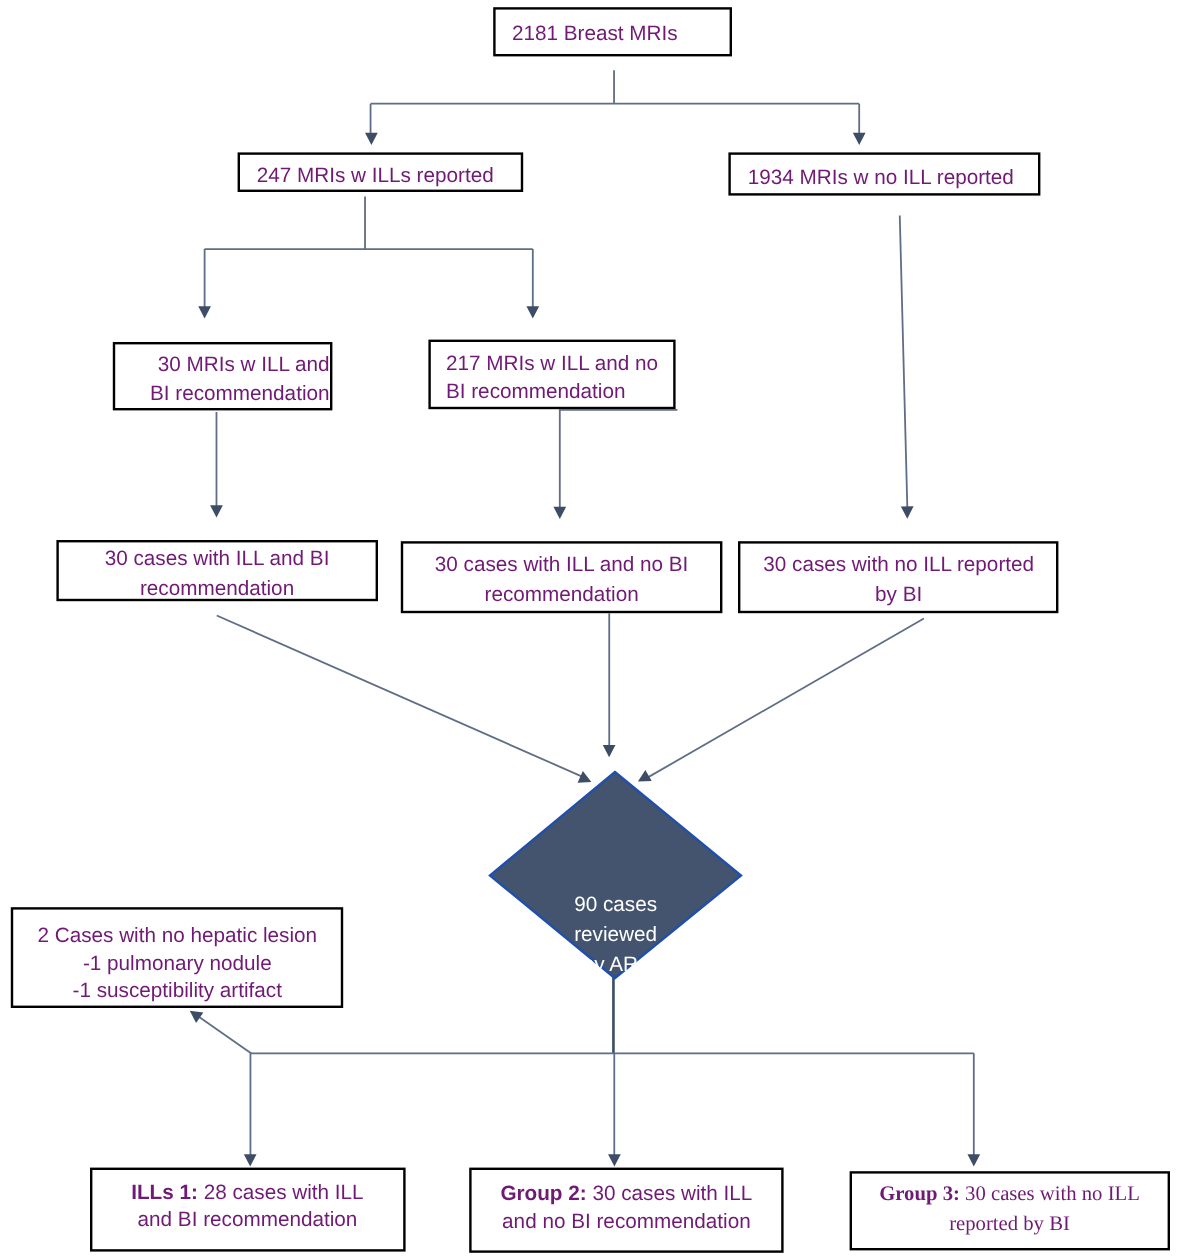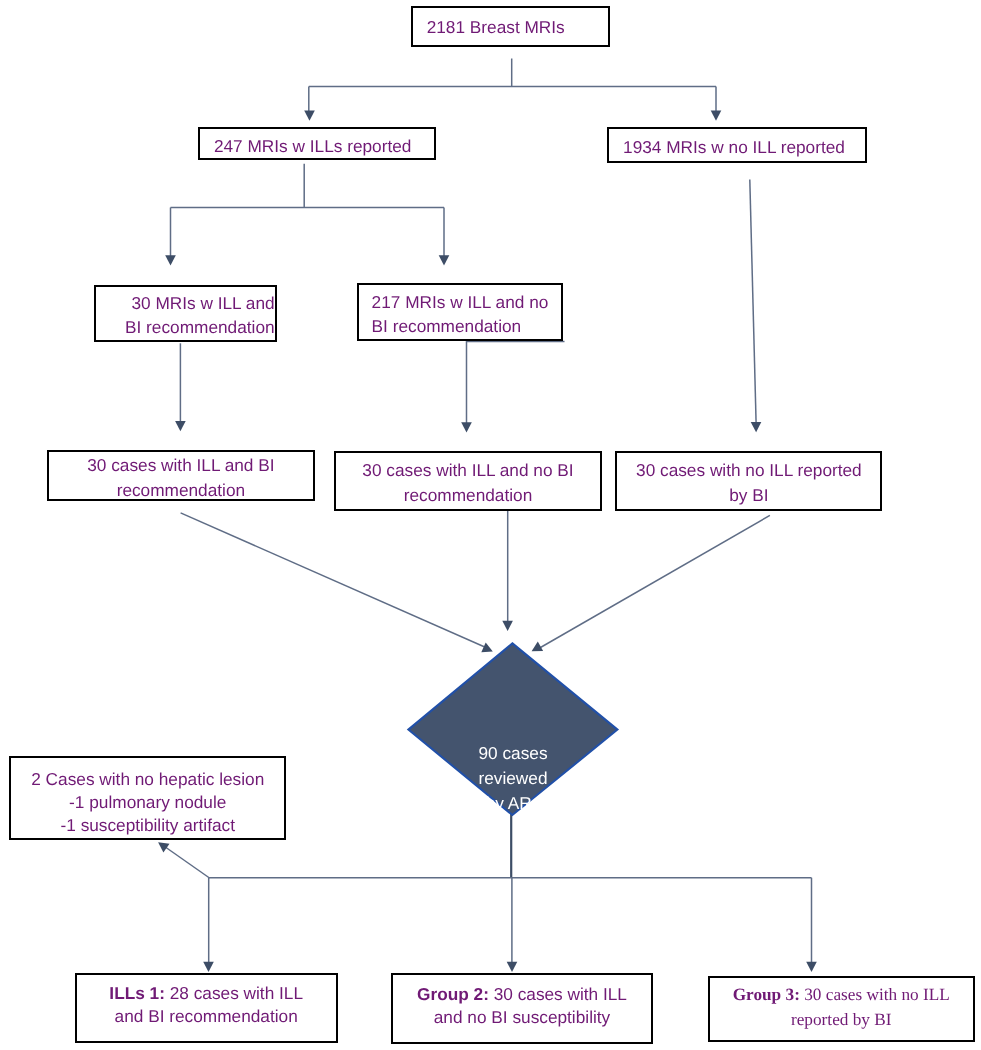--- a/index.html
+++ b/index.html
@@ -144,21 +144,21 @@
   <div class="node" style="left:74.7px;top:972.7px;width:263px;height:70.5px;">
     <div class="txt" style="font-size:17.25px;line-height:23.3px;padding-top:0px;position:relative;top:-2.5px;">
       <span class="ln"><b class="b">ILLs 1:</b><span> 28 cases with ILL</span></span>
       <span class="ln">and BI recommendation</span>
     </div>
   </div>
 
   <div class="node" style="left:391px;top:973.2px;width:262px;height:70.5px;">
     <div class="txt" style="font-size:17.25px;line-height:23.8px;padding-top:0px;position:relative;top:-2px;">
       <span class="ln"><b class="b">Group 2:</b><span> 30 cases with ILL</span></span>
-      <span class="ln">and no BI susceptibility</span>
+      <span class="ln">and no BI recommendation</span>
     </div>
   </div>
 
   <div class="node" style="left:708px;top:975.6px;width:266.5px;height:66px;">
     <div class="txt" style="font-size:17.25px;line-height:24.2px;padding-top:0px;position:relative;top:-1px;font-family:Liberation Serif, serif;">
       <span class="ln"><b class="b">Group 3:</b><span> 30 cases with no ILL</span></span>
       <span class="ln">reported by BI</span>
     </div>
   </div>
 

